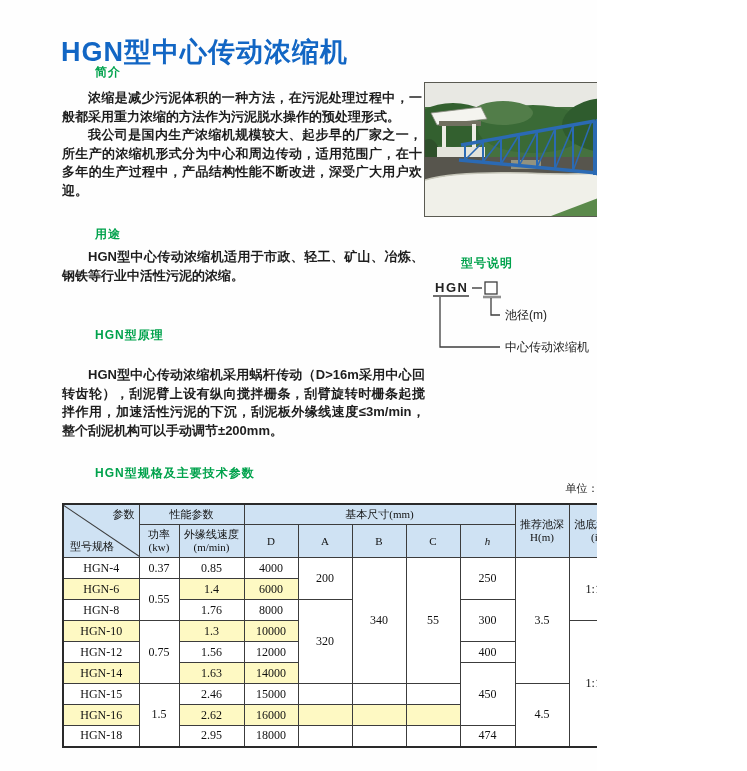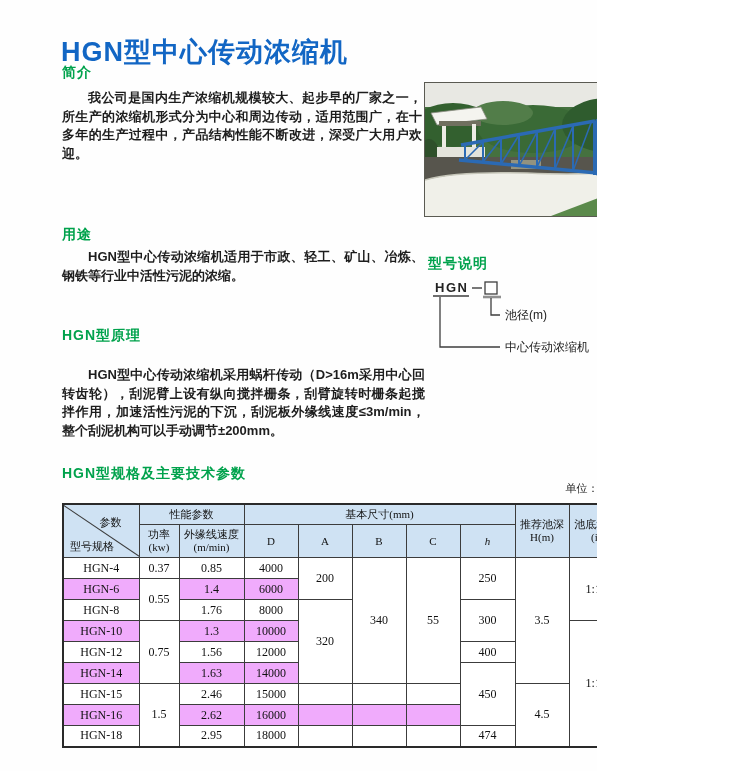--- a/index.html
+++ b/index.html
@@ -5,22 +5,22 @@
   html,body { margin:0; padding:0; background:#ffffff; }
   .page {
     position:relative; width:597px; height:771px; background:#fefefe;
     font-family:"Liberation Sans", sans-serif; color:#1d1d1d; overflow:hidden;
   }
   .page-title {
     position:absolute; left:61px; top:16px;
     font-size:27px; font-weight:bold; color:#1266c4; letter-spacing:1px;
   }
   .section-heading {
-    position:absolute; font-size:14px; font-weight:bold;
-    color:#00a24c; letter-spacing:1px;
+    position:absolute; font-size:12px; font-weight:bold;
+    color:#00a24c; letter-spacing:1px;margin-left:33px;
   }
   .hd-intro     { left:62px;  top:64px;  }
   .hd-usage     { left:62px;  top:226px; }
   .hd-model     { left:428px; top:255px; }
   .hd-principle { left:62px;  top:327px; }
   .hd-table     { left:62px;  top:465px; }
 
   .text-block {
     position:absolute; font-size:13px; line-height:18.6px;
     text-align:justify; font-weight:600;
@@ -53,39 +53,40 @@
   }
   table.spec { border:2px solid #2a2a2a; }
   table.spec thead th {
     background:#cfe2f3; font-weight:normal; font-size:11px;
     white-space:pre-line; line-height:13px; color:#111;
   }
   table.spec thead tr.h1 { height:20px; }
   table.spec thead tr.h2 { height:31px; }
   table.spec tbody tr { height:21px; }
   table.spec tbody td { font-size:12px; color:#111; background:#fff; }
-  table.spec tbody td.alt { background:#f0abfc; }
+  table.spec tbody td.alt { background:#fef9c3; }
   th.col-h { font-style:italic; }
   th.corner { position:relative; background:#cfe2f3; }
   .diag-line {
     position:absolute; left:0; top:0; width:91px; height:0;
     border-top:1px solid #3c3c3c; transform-origin:0 0; transform:rotate(34deg);
   }
-  .corner-top    { position:absolute; right:17px; top:3px;    font-size:11px;margin-top:8px; }
+  .corner-top    { position:absolute; right:4px; top:3px;    font-size:11px; }
   .corner-bottom { position:absolute; left:6px;  bottom:4px; font-size:11px; }
 </style>
 </head>
 <body>
 
 <div class="page">
 
   <h1 class="page-title">HGN型中心传动浓缩机</h1>
 
   <div class="section-heading hd-intro">简介</div>
   <div class="text-block tb-intro">
+      <p class="para">浓缩是减少污泥体积的一种方法，在污泥处理过程中，一般都采用重力浓缩的方法作为污泥脱水操作的预处理形式。</p>
       <p class="para">我公司是国内生产浓缩机规模较大、起步早的厂家之一，所生产的浓缩机形式分为中心和周边传动，适用范围广，在十多年的生产过程中，产品结构性能不断改进，深受广大用户欢迎。</p>
     </div>
 
   <div class="photo-frame">
     <svg width="205" height="133" viewBox="0 0 205 133">
       <rect x="0" y="0" width="205" height="133" fill="#e8e8e3"></rect>
       <g>
         <rect x="0" y="24" width="205" height="50" fill="#45713f"></rect>
         <ellipse cx="28" cy="42" rx="40" ry="22" fill="#33602f"></ellipse>
         <ellipse cx="108" cy="46" rx="55" ry="24" fill="#3a6a36"></ellipse>

